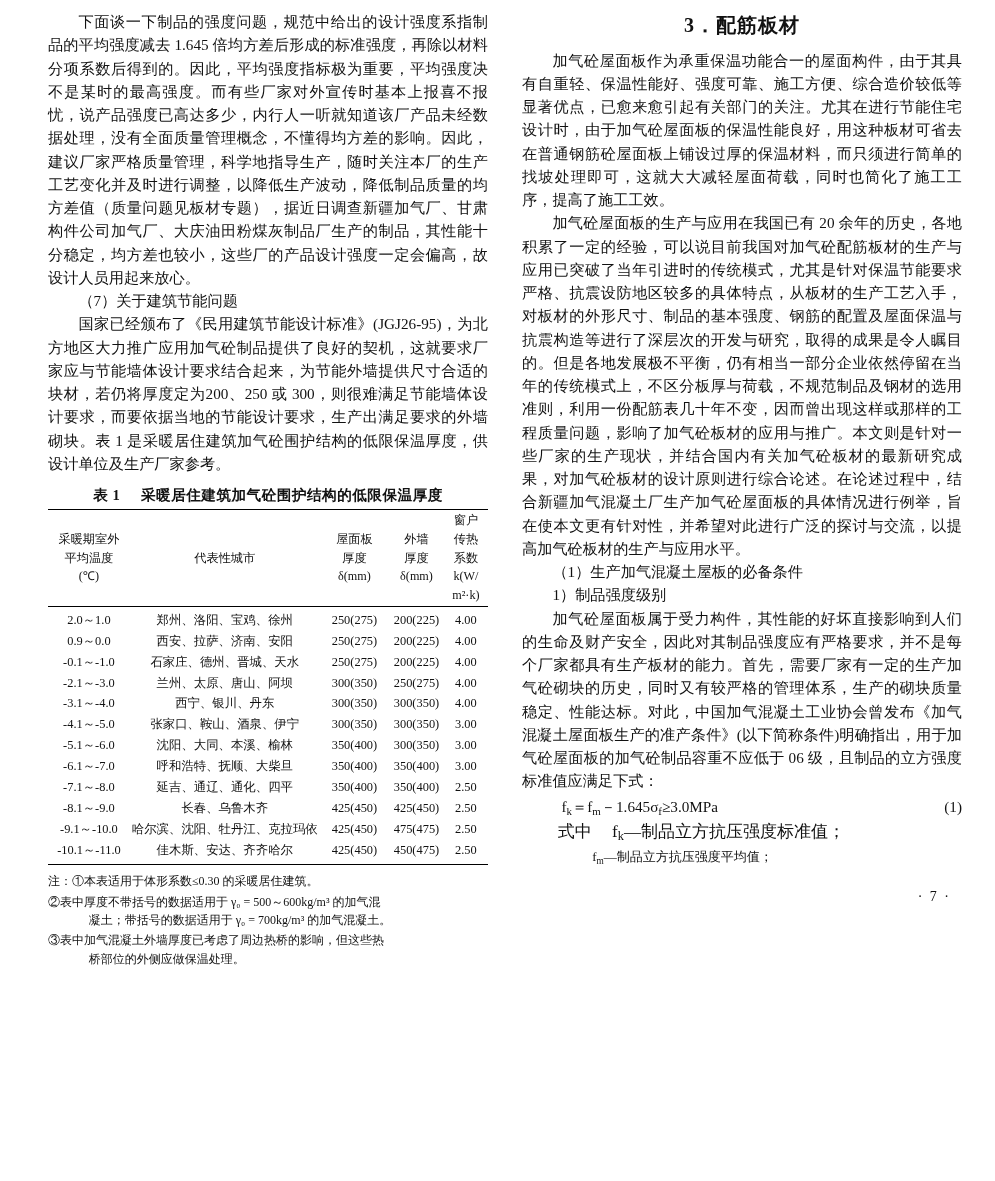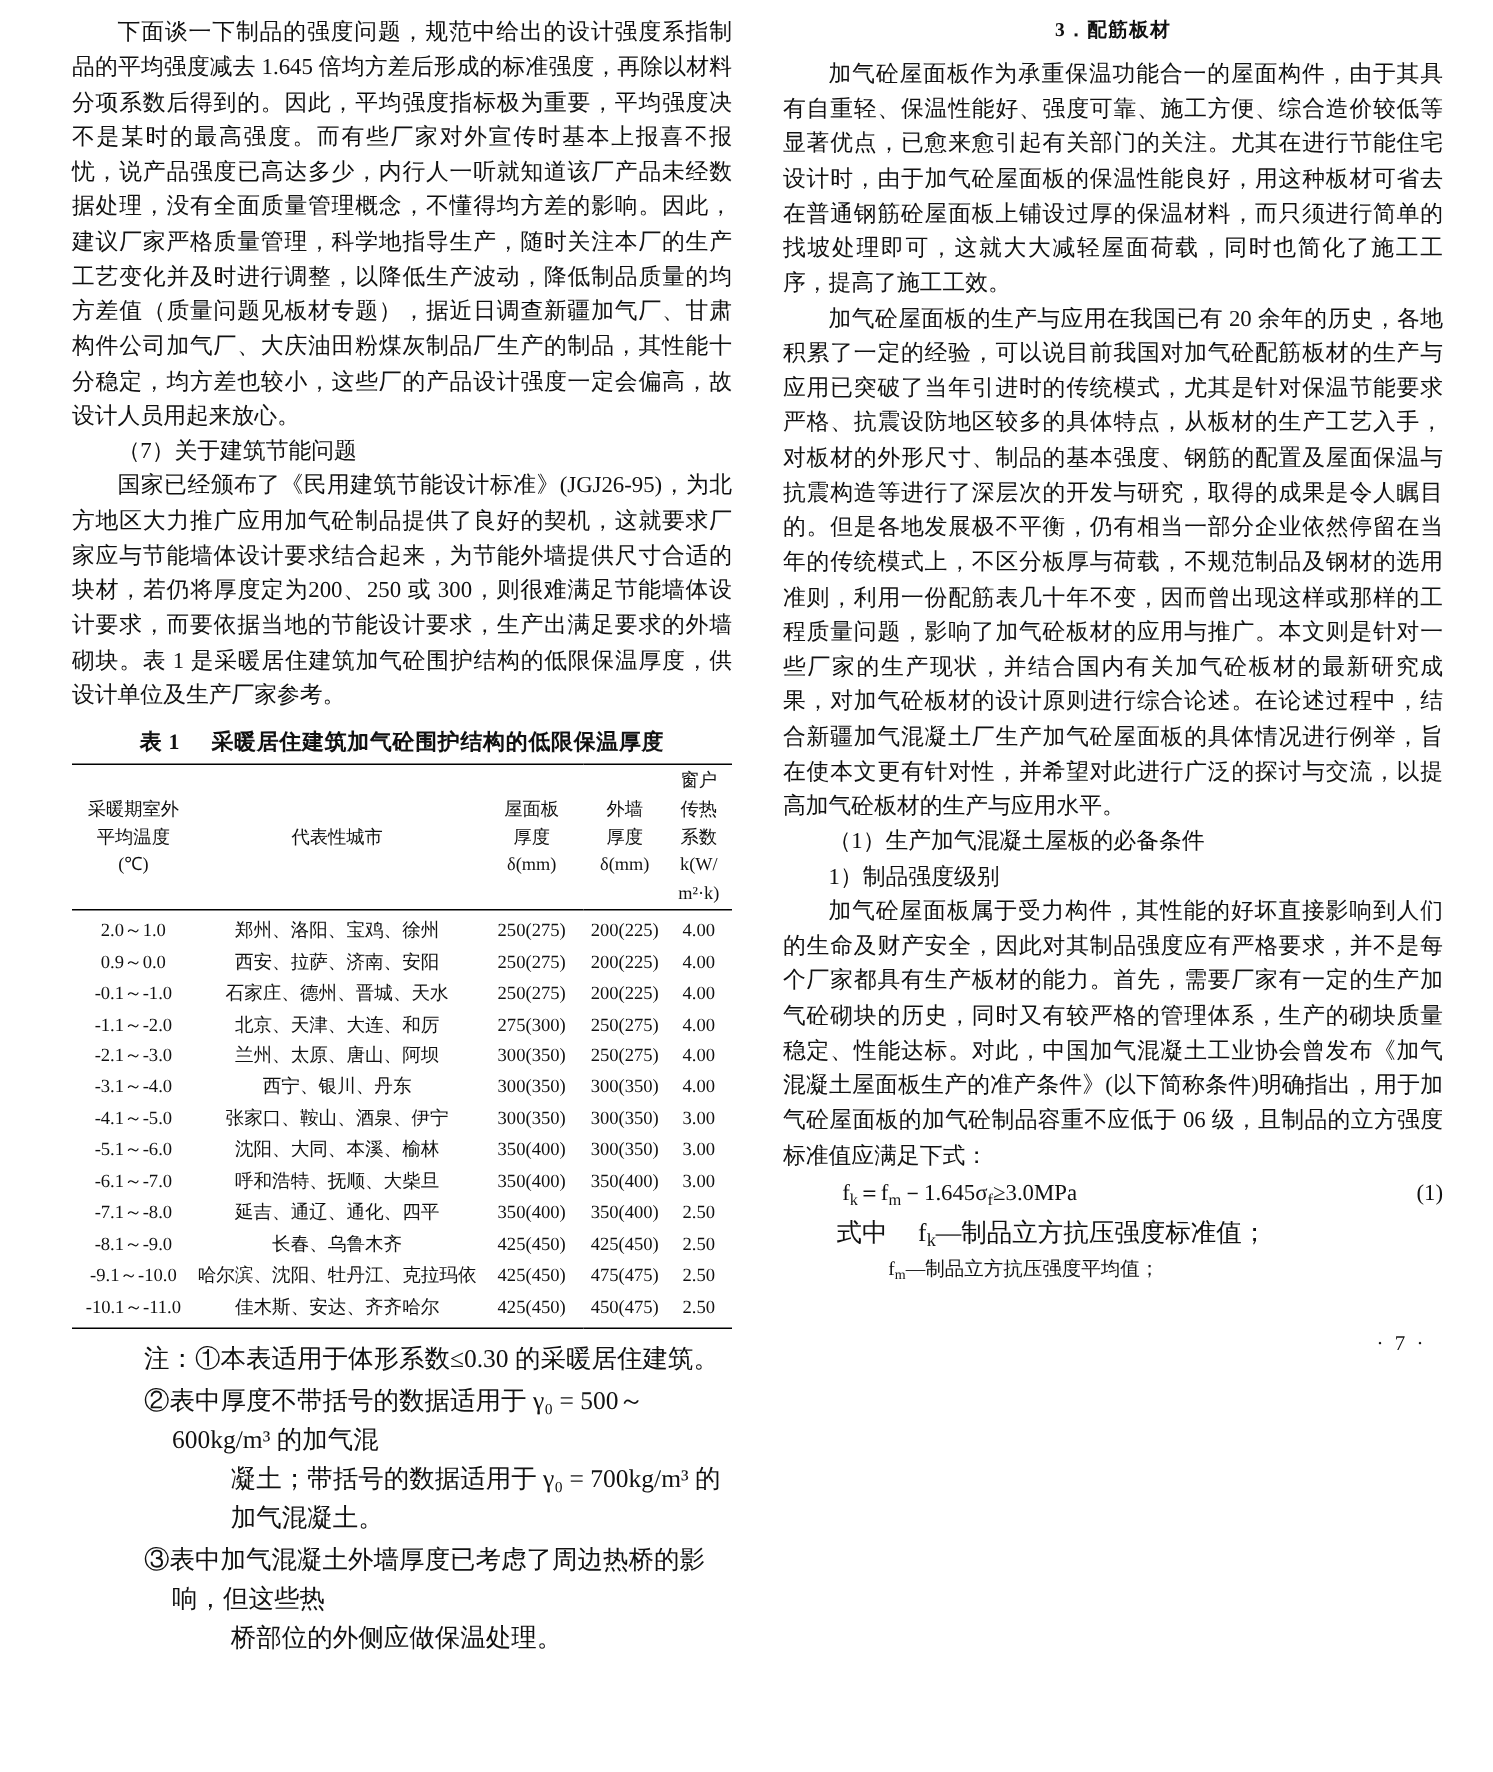--- a/index.html
+++ b/index.html
@@ -44,21 +44,21 @@
     text-indent: 2em;
   }
   .heading-bold {
     font-weight: normal;
     font-size: 15.2px;
     text-indent: 2em;
     margin: 0;
   }
   .sec-title {
     font-weight: bold;
-    font-size: 13px;
+    font-size: 20px;
     text-align: center;
     margin: 0 0 8px 0;
     letter-spacing: 1px;
   }
   .tbl-title {
     font-size: 14.6px;
     font-weight: bold;
     margin: 9px 0 3px 0;
     text-align: center;
     letter-spacing: 0.5px;
@@ -85,24 +85,23 @@
     padding-top: 1.5px;
     padding-bottom: 1.5px;
     white-space: nowrap;
   }
   .col-a { width: 23%; }
   .col-b { width: 27%; }
   .col-c { width: 22%; }
   .col-d { width: 14%; }
   .col-e { width: 14%; }
   .notes {
-    font-size: 17px;
+    font-size: 12px;
     margin-top: 7px;
     line-height: 1.6;
-    margin-left: 48px;
   }
   .notes .note {
     margin: 0 0 2px 0;
     text-indent: 0;
     padding-left: 1.1em;
     text-indent: -1.1em;
   }
   .notes .note .cont {
     display: block;
     text-indent: 0;
@@ -214,27 +213,20 @@
               <td class="col-e cellnum">4.00</td>
             </tr>
             <tr class="rowsp">
               <td class="col-a cellnum">-0.1～-1.0</td>
               <td class="col-b cellnum">石家庄、德州、晋城、天水</td>
               <td class="col-c cellnum">250(275)</td>
               <td class="col-d cellnum">200(225)</td>
               <td class="col-e cellnum">4.00</td>
             </tr>
             <tr class="rowsp">
-              <td class="col-a cellnum">-1.1～-2.0</td>
-              <td class="col-b cellnum">北京、天津、大连、和厉</td>
-              <td class="col-c cellnum">275(300)</td>
-              <td class="col-d cellnum">250(275)</td>
-              <td class="col-e cellnum">4.00</td>
-            </tr>
-            <tr class="rowsp">
               <td class="col-a cellnum">-2.1～-3.0</td>
               <td class="col-b cellnum">兰州、太原、唐山、阿坝</td>
               <td class="col-c cellnum">300(350)</td>
               <td class="col-d cellnum">250(275)</td>
               <td class="col-e cellnum">4.00</td>
             </tr>
             <tr class="rowsp">
               <td class="col-a cellnum">-3.1～-4.0</td>
               <td class="col-b cellnum">西宁、银川、丹东</td>
               <td class="col-c cellnum">300(350)</td>

